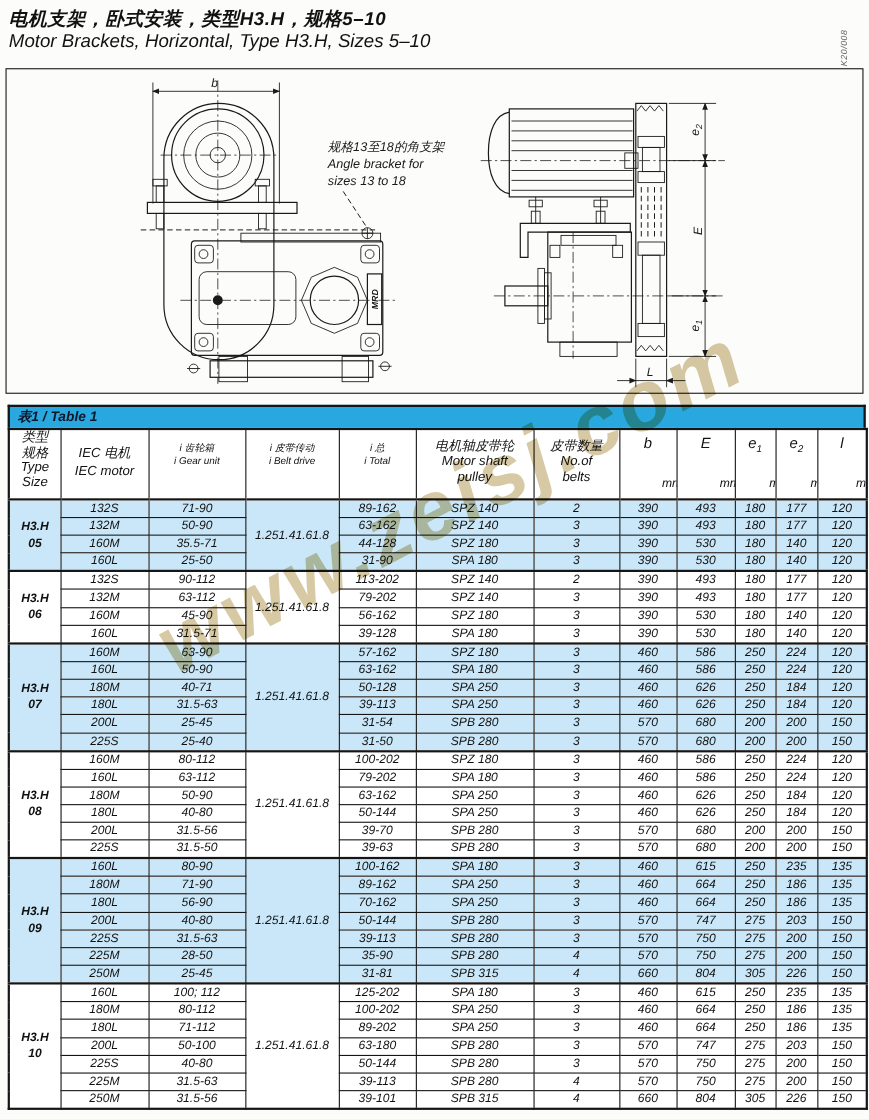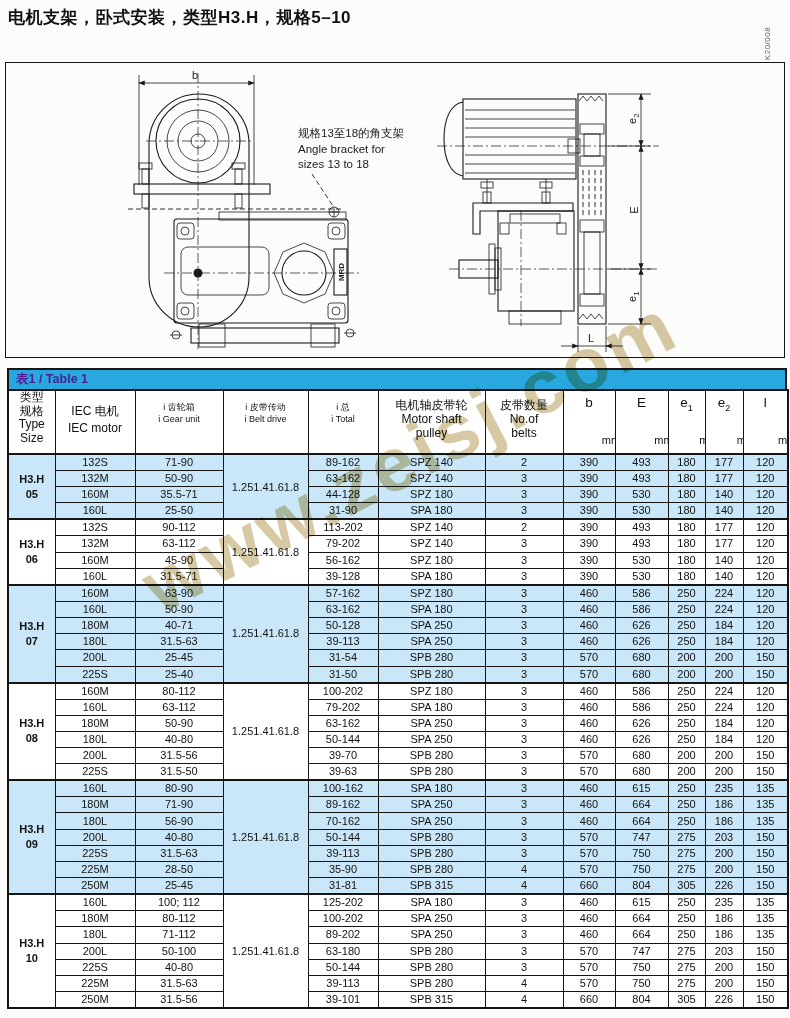--- a/index.html
+++ b/index.html
@@ -1,18 +1,18 @@
 <!DOCTYPE html>
 <html><head>
 <meta charset="utf-8">
 <style>
   * { margin:0; padding:0; box-sizing:border-box; }
   html,body { background:#e9e9e9; }
   body { font-family:"Liberation Sans","DejaVu Sans",sans-serif; }
-  .page { position:relative; width:790px; height:1018px; background:#fcfcfb; overflow:hidden; margin:0 auto; }
+  .page { position:relative; width:790px; height:1018px; background:#fcfcfb; overflow:hidden; margin:0 auto;font-style:italic; }
 
   
   .title-zh { position:absolute; left:8px; top:6px; font-size:17px; font-weight:700; color:#111; letter-spacing:.5px; }
   .title-en { position:absolute; left:8px; top:28px; font-size:17px; font-weight:400; color:#111; }
   .page-code { position:absolute; left:748px; top:8px; width:40px; height:70px; display:flex; align-items:center; justify-content:center; }
   .page-code span { transform:rotate(-90deg); font-size:8px; color:#666; white-space:nowrap; letter-spacing:.5px; }
 
   
   .drawing-box { position:absolute; left:5px; top:62px; width:780px; height:296px; border:1.6px solid #161616; background:#fcfcfb; }
   .drawing-box svg { position:absolute; }
@@ -26,21 +26,21 @@
   .dim-label-rot sub { font-size:8px; }
 
   
   .watermark { position:absolute; left:148px; top:548px; font-size:76px; font-weight:700; letter-spacing:4px;
     color:#CDBB8C; opacity:.8; transform:rotate(-27.5deg); transform-origin:left center;
     white-space:nowrap; mix-blend-mode:multiply; pointer-events:none; z-index:40; }
 
   
   .table-wrap { position:absolute; left:7px; top:368px; width:780px; }
   .table-caption { width:780px; height:21px; background:#29A8E0; border:2px solid #151515; border-bottom:none;
-    font-size:12.5px; font-weight:700; color:#4c1d95; line-height:18px; padding-left:7px; }
+    font-size:12.5px; font-weight:700; color:#0f172a; line-height:18px; padding-left:7px; }
   table.spec { width:780px; border-collapse:collapse; table-layout:fixed; border:2px solid #151515; background:#fff; }
   table.spec th, table.spec td { border:1px solid #151515; text-align:center; color:#111; padding:0; overflow:hidden; }
   table.spec thead th { height:64px; font-weight:400; vertical-align:top; background:#fff; border-bottom:2.5px solid #151515; }
   .hcell { display:flex; flex-direction:column; align-items:center; justify-content:flex-start; height:100%; padding-top:7px; line-height:14px; font-size:12px; }
   .hcell.fill { justify-content:flex-start; padding-top:0; line-height:13.5px; }
   .hcell.small { font-size:9px; line-height:12px; padding-top:10px;align-items:center; }
   .hcell.letters { justify-content:space-between; padding:5px 0 6px 0; }
   .hletter { font-size:13.5px; line-height:13px; }
   .hletter sub { font-size:9px; }
   .hunit { font-size:11px;margin-left:44px; }
@@ -53,20 +53,21 @@
   .belt-stack div { line-height:16.2px; }
   tbody.r6 .belt-stack div { line-height:18.5px; }
   tbody.r7 .belt-stack div { line-height:20.5px; }
 </style>
 </head>
 <body>
 
 <div class="page">
 
   <div class="title-zh">电机支架，卧式安装，类型H3.H，规格5–10</div>
+  <div class="title-en">Motor Brackets, Horizontal, Type H3.H, Sizes 5–10</div>
   <div class="page-code">
       <span>K20/008</span>
     </div>
 
   <div class="drawing-box">
 
     <svg style="left:100px; top:4px;" width="370" height="288" viewBox="0 0 370 288">
       <defs>
         <marker id="ah1" viewBox="0 0 10 10" refX="9" refY="5" markerWidth="8" markerHeight="8" orient="auto-start-reverse">
           <path d="M0,1L10,5L0,9z" fill="#1a1a1a"></path>

